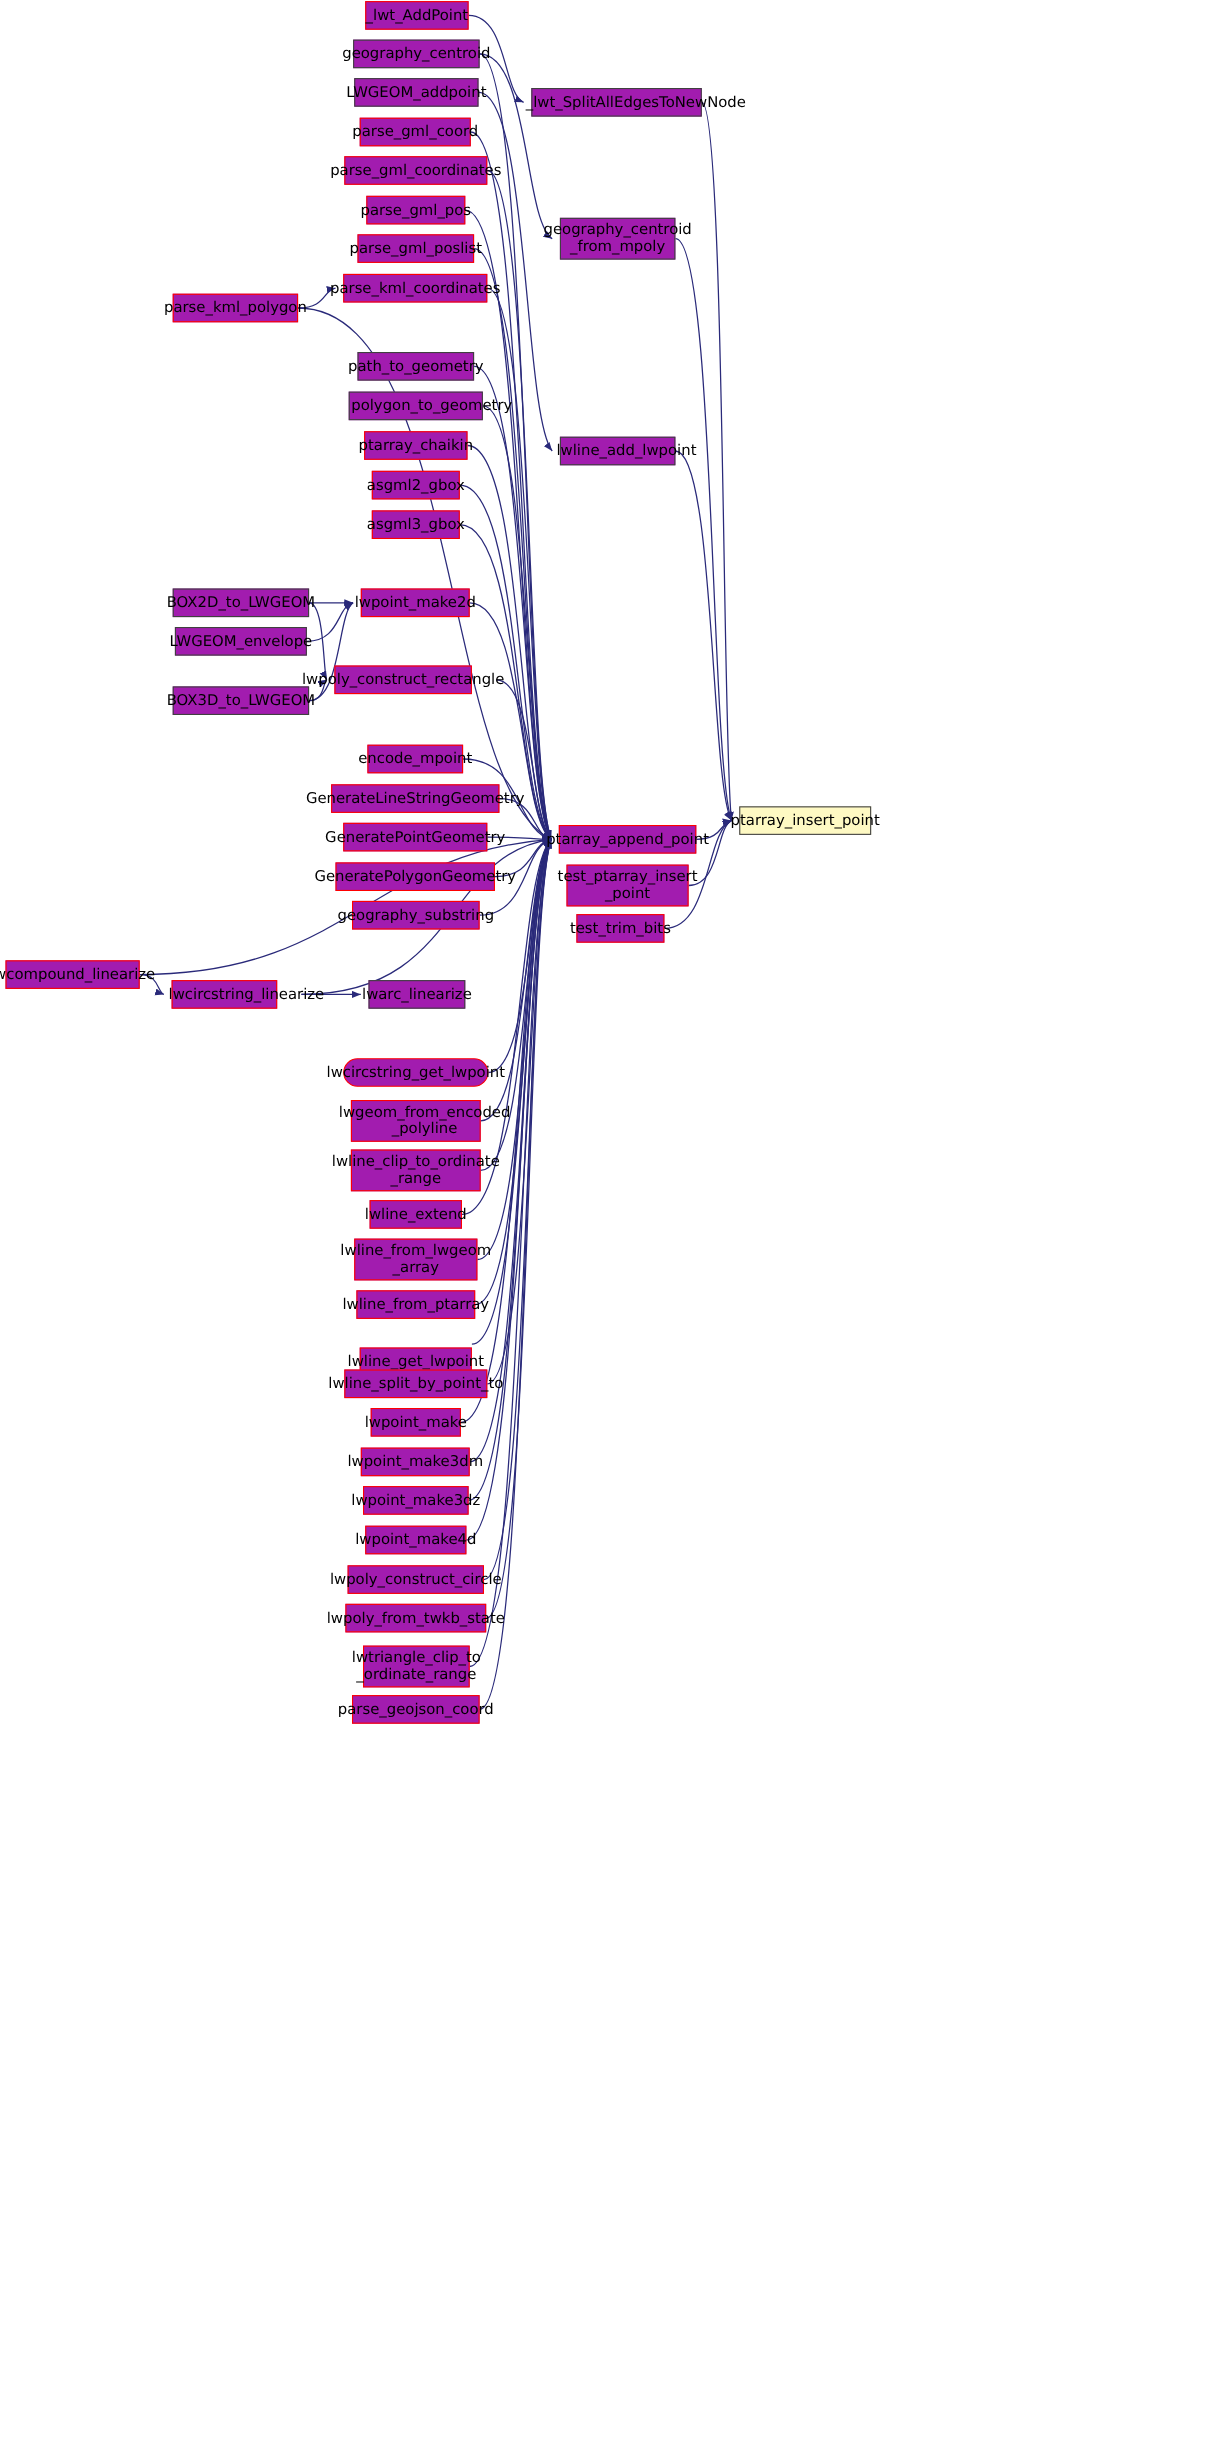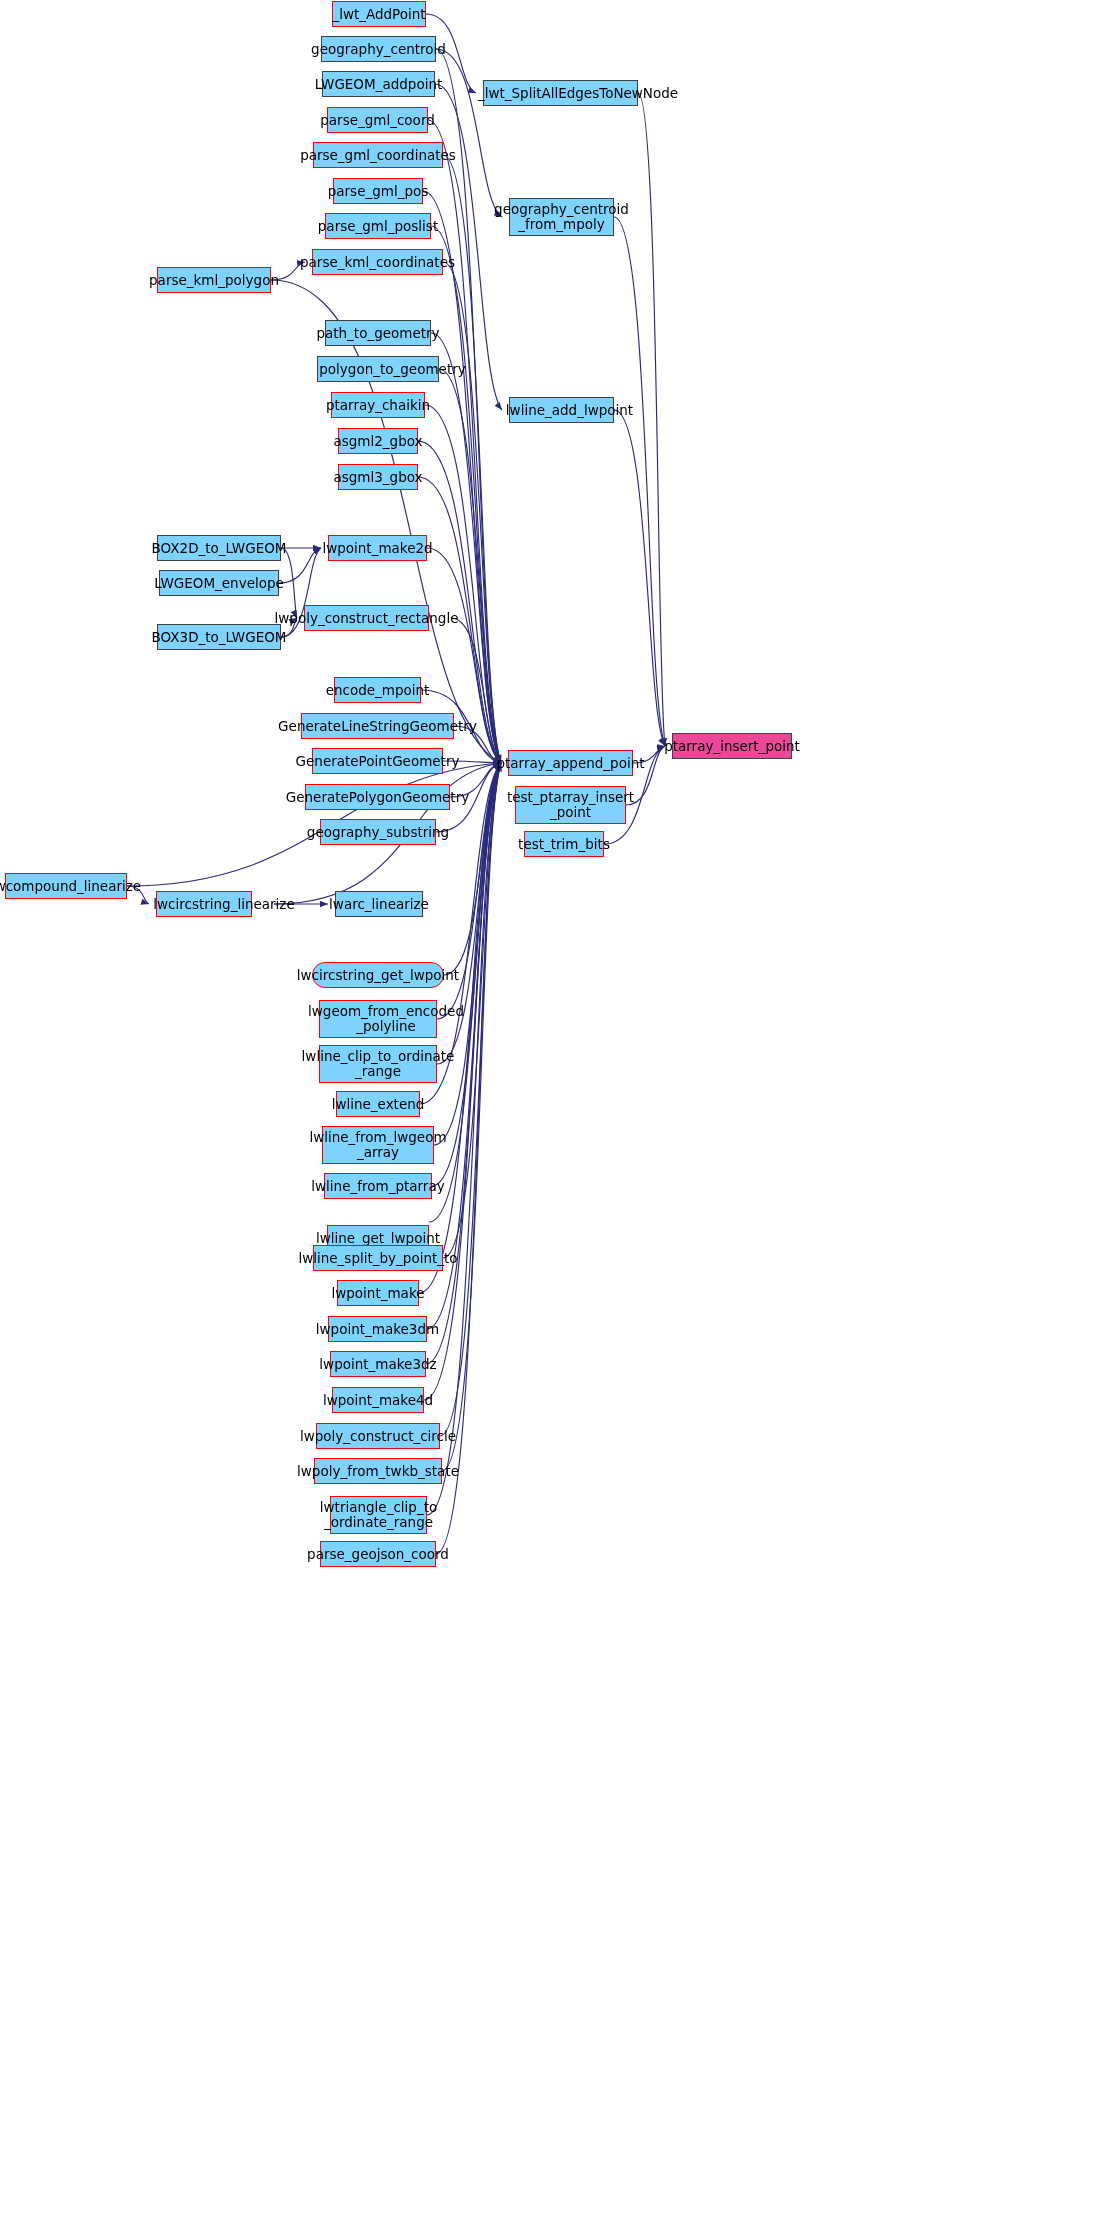--- a/index.html
+++ b/index.html
@@ -1,24 +1,24 @@
 <!DOCTYPE html>
 <html><head>
 <meta charset="utf-8">
 <style>
   html,body{margin:0;padding:0;background:#ffffff;}
   #canvas{position:relative;width:1115px;height:2228px;background:#ffffff;
           font-family:"DejaVu Sans","Liberation Sans",sans-serif;overflow:hidden;}
   svg.edges{position:absolute;left:0;top:0;width:1115px;height:2228px;pointer-events:none;}
   .node{position:absolute;box-sizing:border-box;display:flex;align-items:center;
-        justify-content:center;text-align:center;background:#7dd3fc;
+        justify-content:center;text-align:center;background:#a21caf;
         font-size:13.5px;color:#000000;line-height:1.08;white-space:pre-line;}
   .node.red{border:1.4px solid #ff0000;}
   .node.dark{border:1.4px solid #404040;}
-  .node.target{border:1.4px solid #404040;background:#ec4899;}
+  .node.target{border:1.4px solid #404040;background:#fef9c3;}
 </style>
 </head>
 <body>
 
 <div id="canvas">
   <svg class="edges" id="edge-layer">
     <defs>
       <marker id="ah" markerWidth="9" markerHeight="9" refX="8" refY="3.2" orient="auto" markerUnits="userSpaceOnUse">
         <path d="M0,0 L8,3.2 L0,6.4 z" fill="#2a2a7a"></path>
       </marker>

